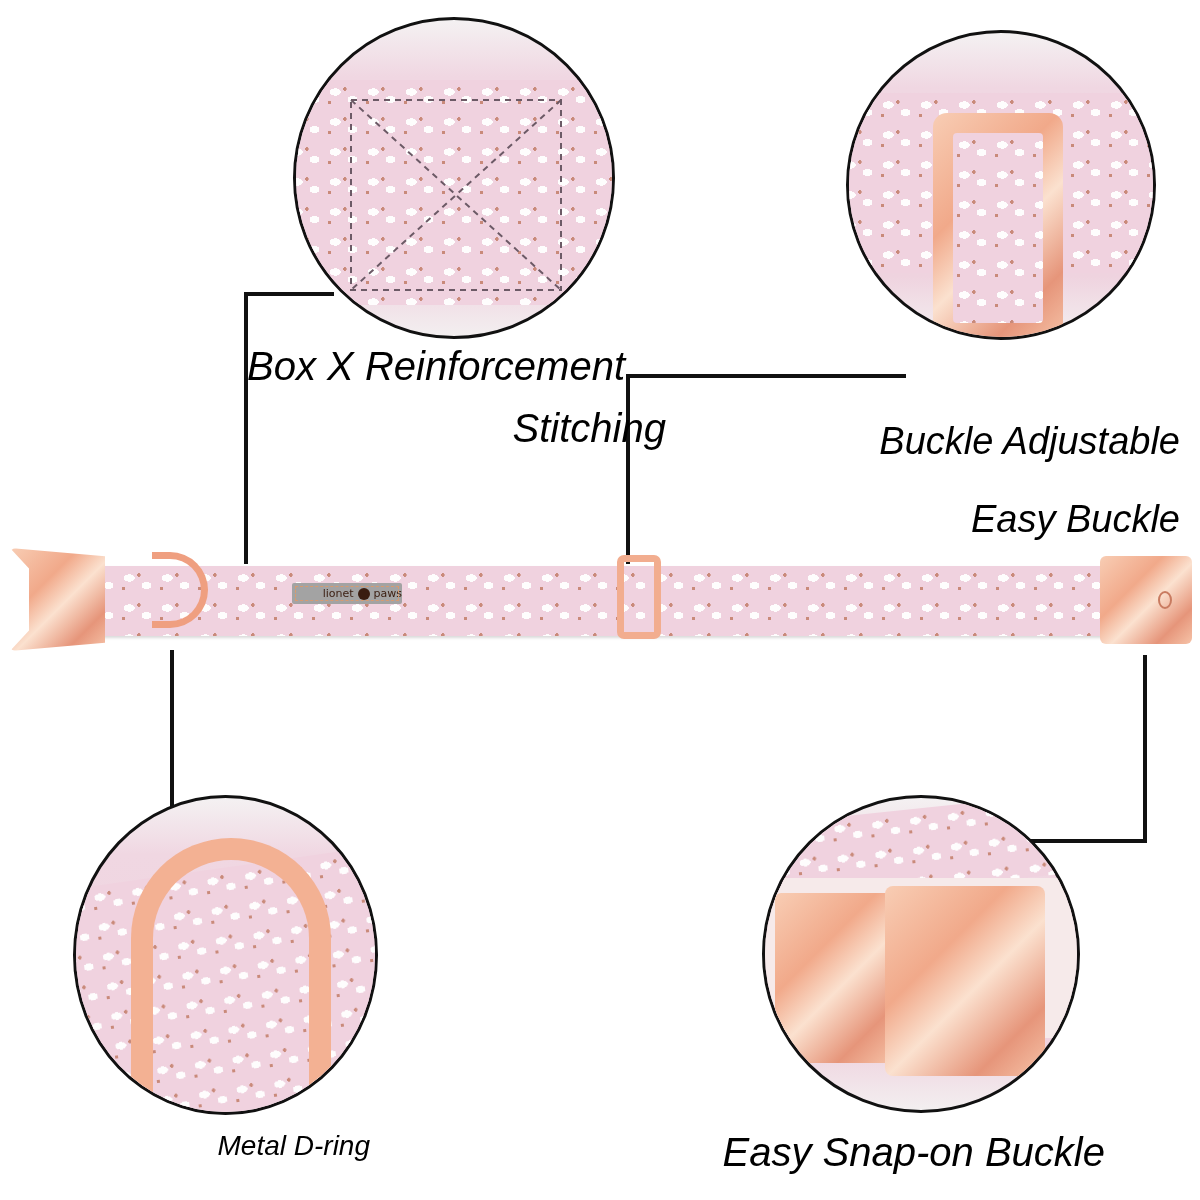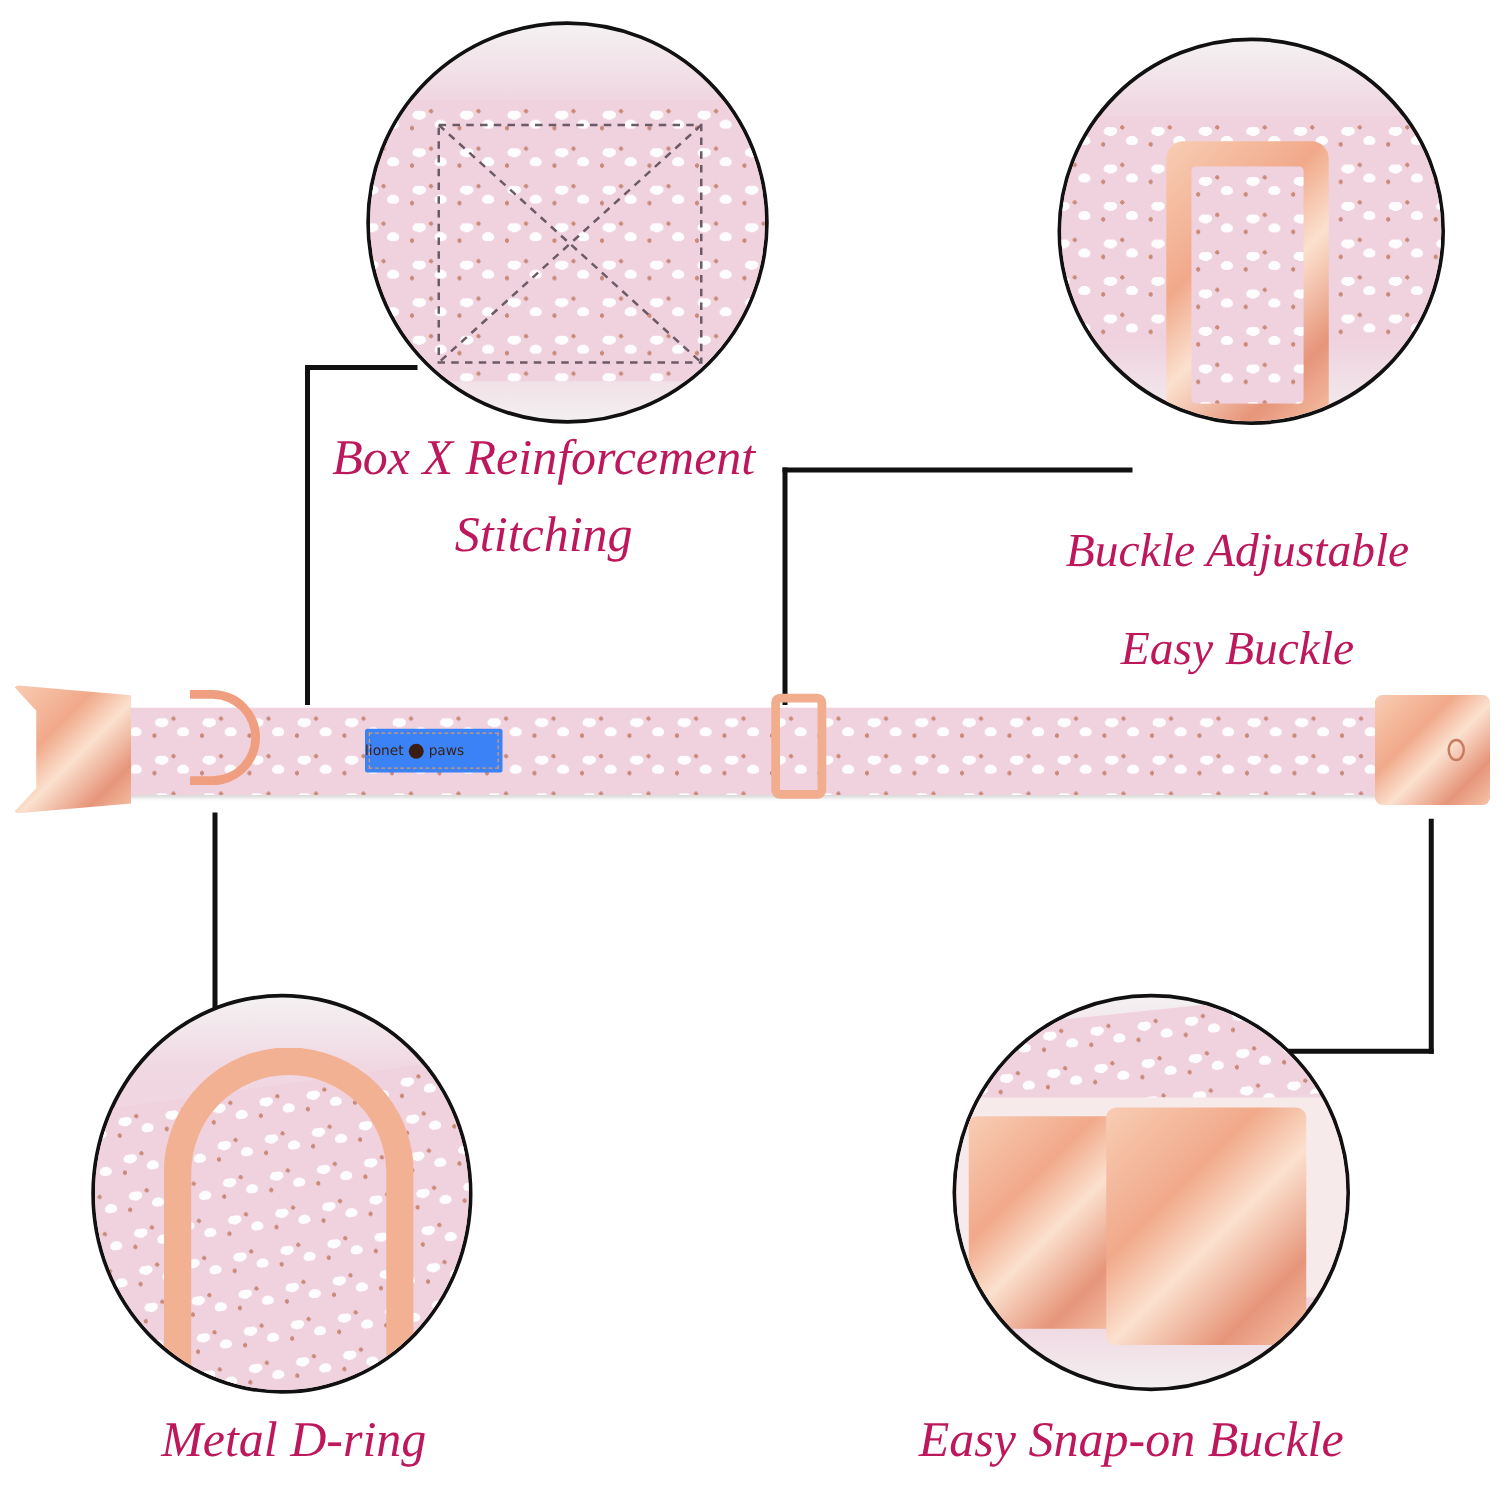--- a/index.html
+++ b/index.html
@@ -1,21 +1,21 @@
 <!DOCTYPE html>
 <html><head>
 <meta charset="utf-8">
 <style>
   html,body{margin:0;padding:0;background:#ffffff;}
   body{width:1200px;height:1200px;position:relative;overflow:hidden;font-family:"DejaVu Serif",serif;}
   .abs{position:absolute;}
   .line{position:absolute;background:#111;}
   .circle{position:absolute;border-radius:50%;border:3px solid #111;overflow:hidden;box-sizing:border-box;
     background:linear-gradient(180deg,#f4f1f2 0%,#f0d7e2 18%,#efd3df 80%,#f3eff0 100%);}
-  .label{position:absolute;font-family:Liberation Serif, serif;font-style:italic;color:#be185d;text-align:center;white-space:nowrap;line-height:1.0;}
+  .label{position:absolute;font-family:Liberation Sans, sans-serif;font-style:italic;color:#000000;text-align:right;white-space:nowrap;line-height:1.0;}
   .fabric{background-color:#f0d2df;
     background-image:
       radial-gradient(ellipse 9px 6px at 30% 40%, rgba(255,255,255,.95) 60%, transparent 62%),
       radial-gradient(ellipse 8px 6px at 75% 65%, rgba(255,255,255,.95) 60%, transparent 62%),
       radial-gradient(circle 2px at 55% 30%, #c98a7a 80%, transparent 90%),
       radial-gradient(circle 2px at 15% 75%, #c98a7a 80%, transparent 90%);
     background-size:38px 30px;}
   .rosegold{background:linear-gradient(135deg,#f8cdb4 0%,#f1a98a 35%,#fbe1cf 55%,#e6957a 80%,#f6c3a8 100%);}
 </style>
 </head>
@@ -59,33 +59,33 @@
   <div class="abs rosegold" style="left:10px;top:95px;width:120px;height:170px;border-radius:6px;"></div>
   <div class="abs rosegold" style="left:120px;top:88px;width:160px;height:190px;border-radius:8px;"></div>
 </div>
 
 <div class="abs fabric" style="left:80px;top:566px;width:1050px;height:70px;border-radius:4px;box-shadow:0 2px 3px rgba(0,0,0,.15);"></div>
 
 <div class="abs rosegold" style="left:10px;top:548px;width:95px;height:103px;border-radius:6px;clip-path:polygon(0 0,100% 8%,100% 92%,0 100%,20% 80%,20% 20%);"></div>
 
 <div class="abs" style="left:152px;top:552px;width:56px;height:76px;border:7px solid #ef9f80;border-left:none;border-radius:0 40px 40px 0;box-sizing:border-box;"></div>
 
-<div class="abs" style="left:292px;top:583px;width:110px;height:35px;background:#3b82f6;border-radius:2px;display:flex;align-items:center;justify-content:flex-start;gap:4px;color:#3a1d10;font-family:'DejaVu Sans',sans-serif;font-size:11px;outline:1px dashed #d79a70;outline-offset:-4px;">
+<div class="abs" style="left:292px;top:583px;width:110px;height:21px;background:#a3a3a3;border-radius:2px;display:flex;align-items:center;justify-content:flex-end;gap:4px;color:#3a1d10;font-family:'DejaVu Sans',sans-serif;font-size:11px;outline:1px dashed #d79a70;outline-offset:-4px;">
   <span>lionet</span>
   <span style="display:inline-block;width:12px;height:12px;border-radius:50%;background:#3a1d10;"></span>
   <span>paws</span>
 </div>
 
 <div class="abs" style="left:617px;top:555px;width:44px;height:84px;border:7px solid #f2ad8f;border-radius:7px;box-sizing:border-box;"></div>
 
 <div class="abs rosegold" style="left:1100px;top:556px;width:92px;height:88px;border-radius:6px;">
   <div class="abs" style="left:58px;top:35px;width:10px;height:14px;border:2px solid #c97b60;border-radius:50%;"></div>
 </div>
 
 <div class="label" style="left:245px;top:346px;width:380px;font-size:40px;">Box X Reinforcement</div>
-<div class="label" style="left:245px;top:408px;width:380px;font-size:40px;">Stitching</div>
+<div class="label" style="left:245px;top:408px;width:380px;font-size:40px;padding-left:41px;">Stitching</div>
 
 <div class="label" style="left:800px;top:422px;width:380px;font-size:38px;">Buckle Adjustable</div>
 <div class="label" style="left:800px;top:500px;width:380px;font-size:38px;">Easy Buckle</div>
 
-<div class="label" style="left:100px;top:1132px;width:270px;font-size:40px;">Metal D-ring</div>
+<div class="label" style="left:100px;top:1132px;width:270px;font-size:28px;">Metal D-ring</div>
 
 <div class="label" style="left:705px;top:1132px;width:400px;font-size:40px;">Easy Snap-on Buckle</div>
 
 </body></html>

